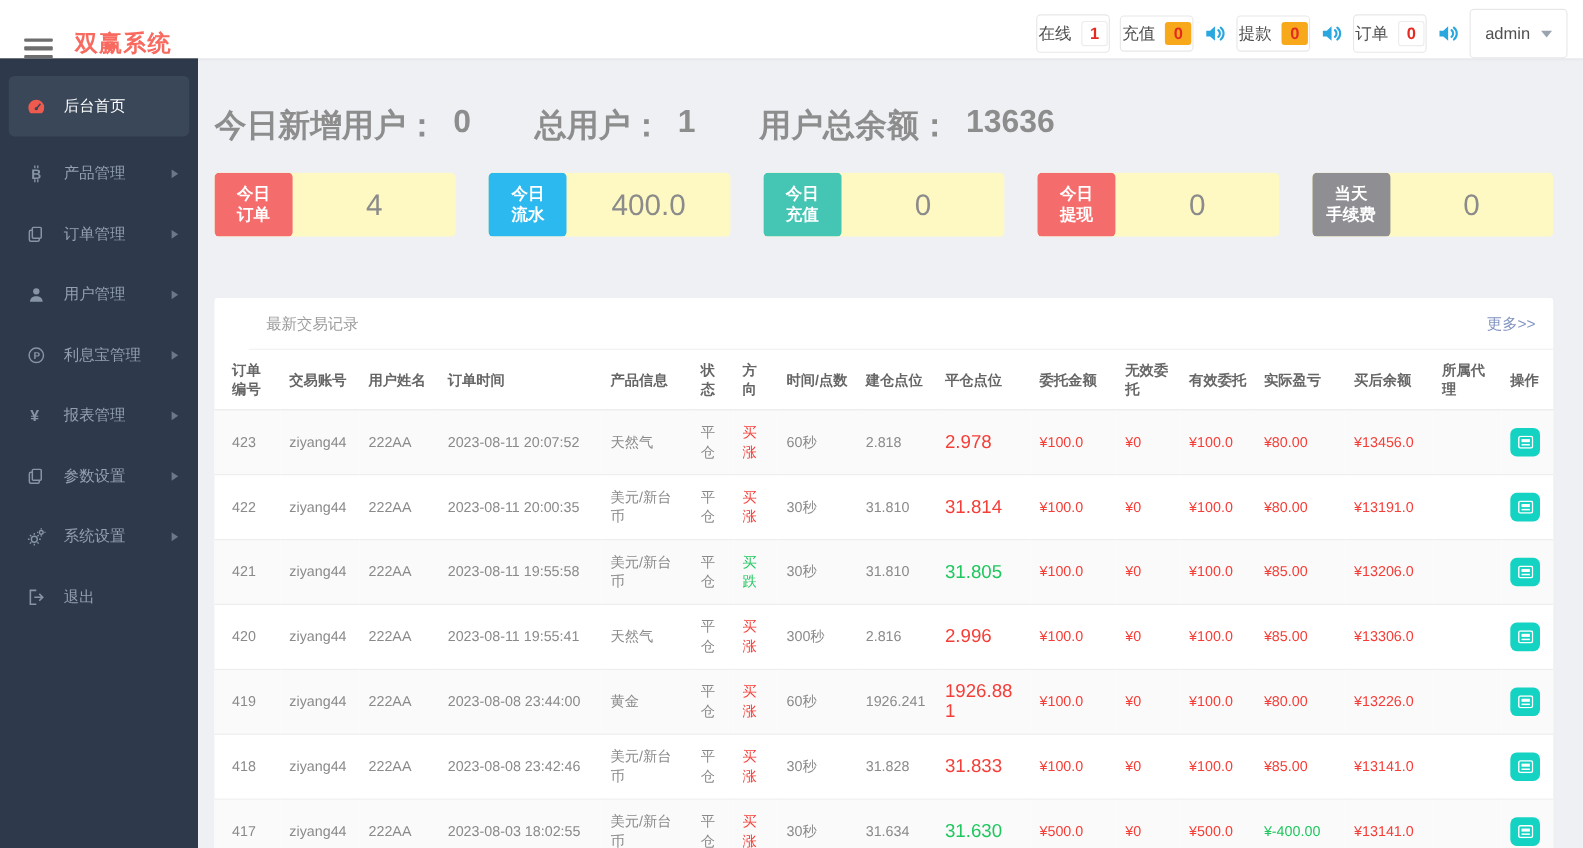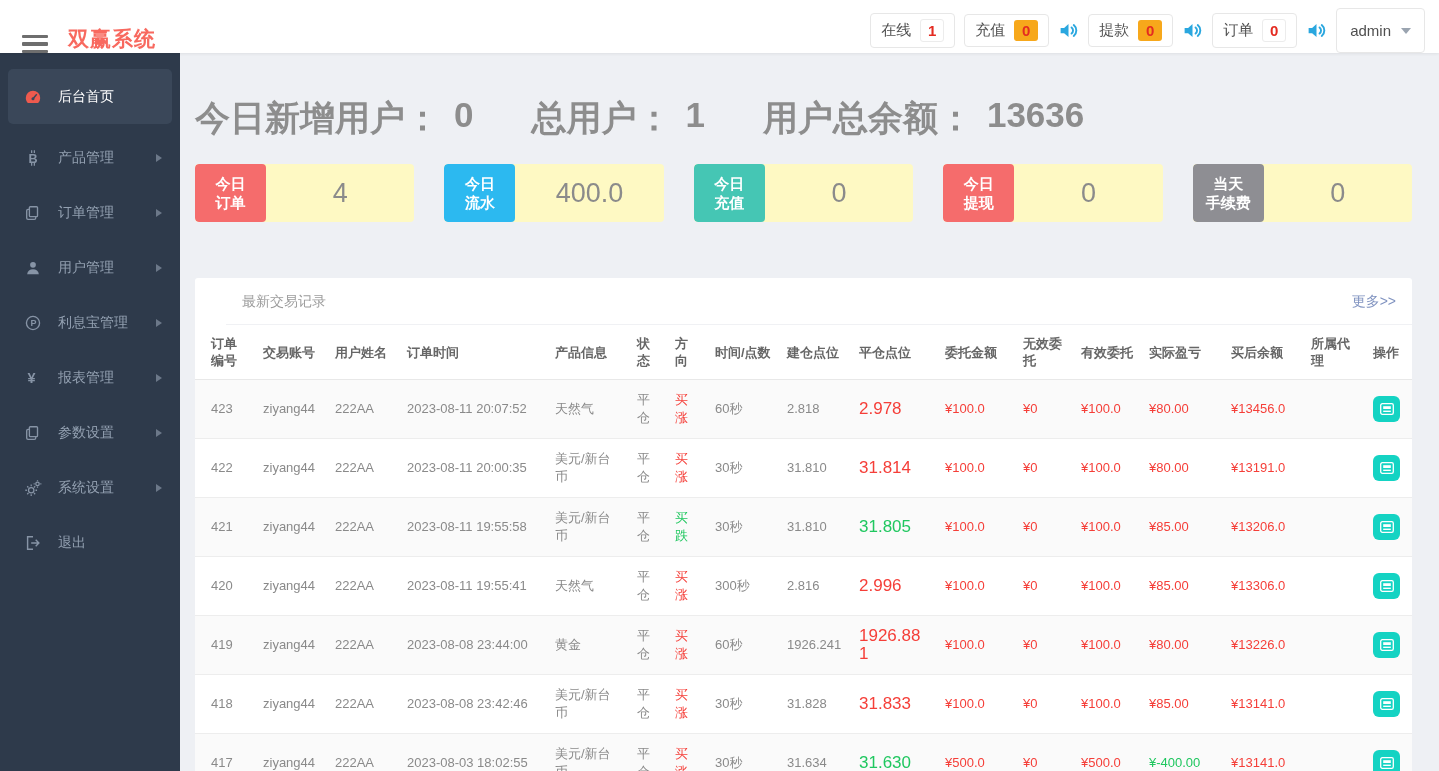--- a/index.html
+++ b/index.html
@@ -7,21 +7,21 @@
     font-family:"Liberation Sans","DejaVu Sans",sans-serif; background:#eef0f4; }
 
   
   .topbar { position:fixed; top:0; left:0; width:100%; height:53px; background:#fff;
     display:flex; align-items:flex-end; padding:0 14px; box-shadow:0 1px 3px rgba(0,0,0,.07); z-index:10; }
   .hamburger { width:26px; cursor:pointer; display:flex; flex-direction:column; gap:4px; margin-left:8px; }
   .hamburger div { height:3.5px; background:#6e6e6e; border-radius:1px; }
   .brand { color:#f8695f; font-size:21px; font-weight:bold; margin-left:20px; letter-spacing:1px; }
   .top-right { margin-left:auto; display:flex; align-items:center; gap:9px; }
   .stat-box { display:flex; align-items:center; gap:9px; border:1px solid #e7e7e7; border-radius:4px;
-    background:#fff; padding:5px 10px; font-size:15px; color:#4f4f4f; cursor:pointer; }
+    background:#fff; padding:5px 1px; font-size:15px; color:#4f4f4f; cursor:pointer; }
   .badge { min-width:24px; text-align:center; padding:2px 6px; border-radius:3px;
     font-weight:bold; color:#e42b21; font-size:15px; }
   .badge.outline { background:#fff; border:1px solid #ececec; }
   .badge.orange { background:#f7a81b; }
   .speaker { display:flex; cursor:pointer; }
   .admin-box { display:flex; align-items:center; gap:10px; border:1px solid #e7e7e7; border-radius:4px;
     padding:13px 13px; font-size:15px; color:#4f4f4f; cursor:pointer; }
   .caret-down { width:0; height:0; border-left:5px solid transparent; border-right:5px solid transparent;
     border-top:6px solid #9aa4b0; }
 
@@ -31,21 +31,21 @@
     color:#93a0b1; font-size:14px; cursor:pointer; }
   .side-item .s-icon { width:20px; height:20px; margin-right:14px; color:#8794a6; display:flex; align-items:center; }
   .side-item .s-icon svg { width:18px; height:18px; }
   .side-item.active { background:#3a4759; border-radius:5px; margin:0 8px 6px; padding-left:16px; color:#fff; }
   .side-item.active .s-icon { color:#ee5a4e; }
   .caret-right { position:absolute; right:18px; width:0; height:0;
     border-top:4.5px solid transparent; border-bottom:4.5px solid transparent; border-left:6px solid #6c7889; }
 
   
   .content { margin-left:195px; width:1217px; padding-top:95px; }
-  .summary { display:flex; gap:58px; color:#8d8d8d; font-size:35px; font-weight:bold; margin-bottom:22px; }
+  .summary { display:flex; gap:58px; color:#8d8d8d; font-size:29px; font-weight:bold; margin-bottom:22px; }
   .summary .grp { display:flex; gap:14px; }
 
   .cards { display:flex; gap:30px; margin-bottom:56px; }
   .card { flex:1; height:58px; background:#fef9c3; border-radius:4px; display:flex; overflow:hidden; }
   .card-label { width:71px; color:#fff; font-size:15px; font-weight:bold; line-height:19px;
     display:flex; align-items:center; justify-content:center; text-align:center;
     white-space:pre-line; border-radius:4px; }
   .card-value { flex:1; display:flex; align-items:center; justify-content:center;
     color:#8b8b8b; font-size:27px; }
 

